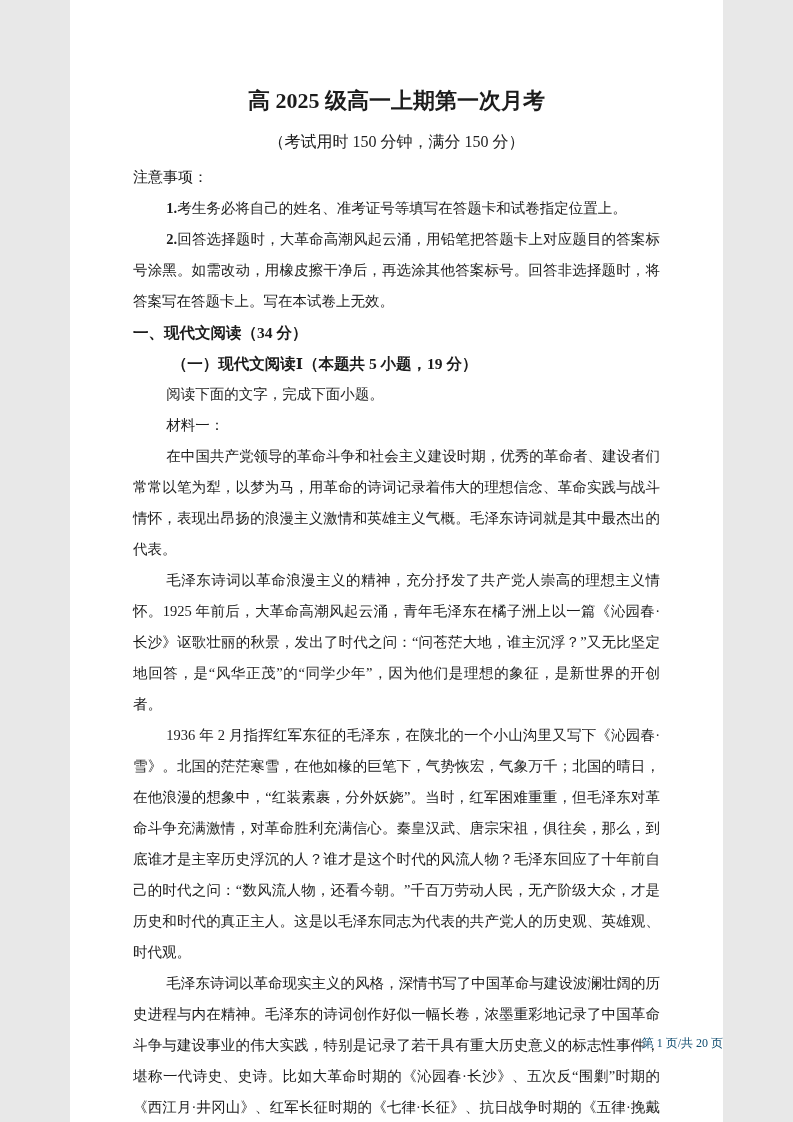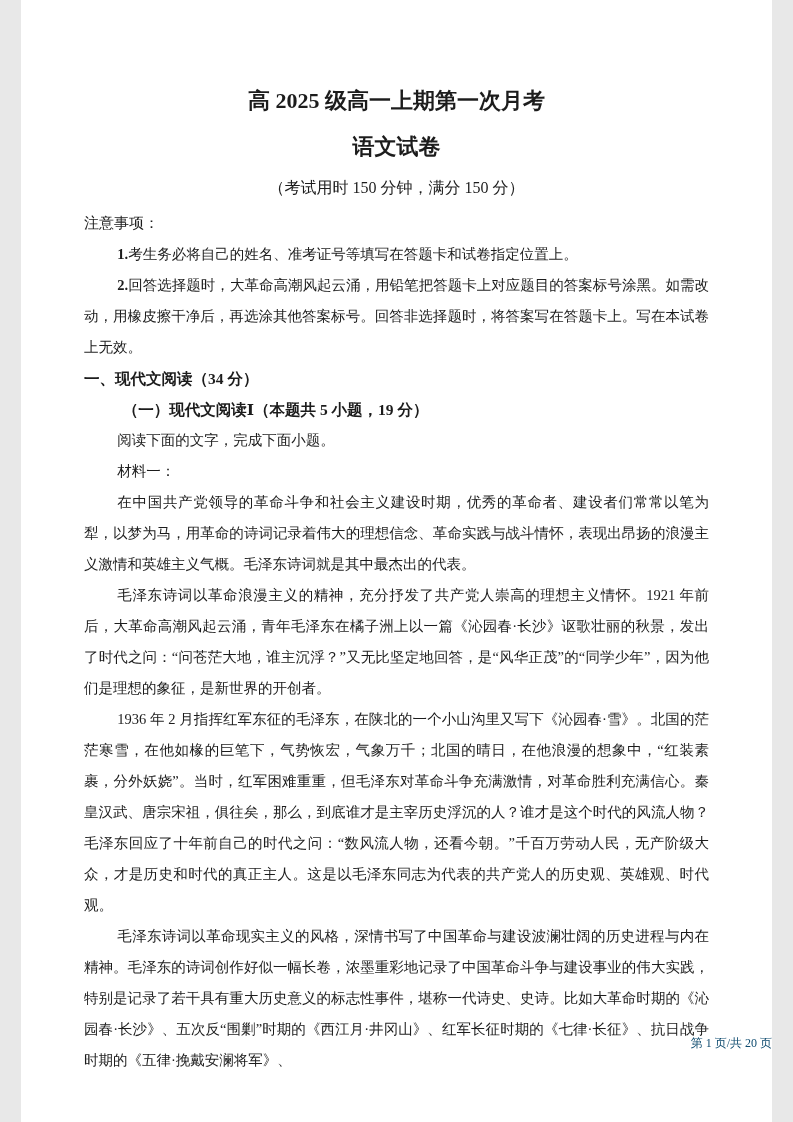--- a/index.html
+++ b/index.html
@@ -2,21 +2,21 @@
 <html lang="zh"><head>
 <meta charset="utf-8">
 <style>
   html, body {
     margin: 0;
     padding: 0;
     background: #e8e8e8;
   }
   .page {
     position: relative;
-    width: 751px;
+    width: 653px;
     height: 1122px;
     margin: 0 auto;
     background: #ffffff;
     color: #1c1c1c;
     font-family: "Liberation Serif", "DejaVu Serif", serif;
     box-sizing: border-box;
     padding: 86px 63px 0 63px;
     overflow: hidden;
   }
   .title {
@@ -72,42 +72,41 @@
     font-size: 12px;
     color: #0c4a6e;
   }
 </style>
 </head>
 <body>
 
 <div class="page">
 
   <div class="title">高 2025 级高一上期第一次月考</div>
-  <div class="subtitle">语文试卷</div>
   <div class="exam-info">（考试用时 150 分钟，满分 150 分）</div>
 
   <div class="content">
 
     <p class="notice-heading">注意事项：</p>
 
     <p class="indent notice-item"><b>1.</b><span>考生务必将自己的姓名、准考证号等填写在答题卡和试卷指定位置上。</span></p>
 
     <p class="indent notice-item"><b>2.</b><span>回答选择题时，大革命高潮风起云涌，用铅笔把答题卡上对应题目的答案标号涂黑。如需改动，用橡皮擦干净后，再选涂其他答案标号。回答非选择题时，将答案写在答题卡上。写在本试卷上无效。</span></p>
 
     <p class="section-heading">一、现代文阅读（34 分）</p>
 
     <p class="subsection-heading">（一）现代文阅读Ⅰ（本题共 5 小题，19 分）</p>
 
     <p class="indent">阅读下面的文字，完成下面小题。</p>
 
     <p class="indent">材料一：</p>
 
     <p class="indent">在中国共产党领导的革命斗争和社会主义建设时期，优秀的革命者、建设者们常常以笔为犁，以梦为马，用革命的诗词记录着伟大的理想信念、革命实践与战斗情怀，表现出昂扬的浪漫主义激情和英雄主义气概。毛泽东诗词就是其中最杰出的代表。</p>
 
-    <p class="indent">毛泽东诗词以革命浪漫主义的精神，充分抒发了共产党人崇高的理想主义情怀。1921 年前后，大革命高潮风起云涌，青年毛泽东在橘子洲上以一篇《沁园春·长沙》讴歌壮丽的秋景，发出了时代之问：“问苍茫大地，谁主沉浮？”又无比坚定地回答，是“风华正茂”的“同学少年”，因为他们是理想的象征，是新世界的开创者。</p>
+    <p class="indent">毛泽东诗词以革命浪漫主义的精神，充分抒发了共产党人崇高的理想主义情怀。1925 年前后，大革命高潮风起云涌，青年毛泽东在橘子洲上以一篇《沁园春·长沙》讴歌壮丽的秋景，发出了时代之问：“问苍茫大地，谁主沉浮？”又无比坚定地回答，是“风华正茂”的“同学少年”，因为他们是理想的象征，是新世界的开创者。</p>
 
     <p class="indent">1936 年 2 月指挥红军东征的毛泽东，在陕北的一个小山沟里又写下《沁园春·雪》。北国的茫茫寒雪，在他如椽的巨笔下，气势恢宏，气象万千；北国的晴日，在他浪漫的想象中，“红装素裹，分外妖娆”。当时，红军困难重重，但毛泽东对革命斗争充满激情，对革命胜利充满信心。秦皇汉武、唐宗宋祖，俱往矣，那么，到底谁才是主宰历史浮沉的人？谁才是这个时代的风流人物？毛泽东回应了十年前自己的时代之问：“数风流人物，还看今朝。”千百万劳动人民，无产阶级大众，才是历史和时代的真正主人。这是以毛泽东同志为代表的共产党人的历史观、英雄观、时代观。</p>
 
     <p class="indent">毛泽东诗词以革命现实主义的风格，深情书写了中国革命与建设波澜壮阔的历史进程与内在精神。毛泽东的诗词创作好似一幅长卷，浓墨重彩地记录了中国革命斗争与建设事业的伟大实践，特别是记录了若干具有重大历史意义的标志性事件，堪称一代诗史、史诗。比如大革命时期的《沁园春·长沙》、五次反“围剿”时期的《西江月·井冈山》、红军长征时期的《七律·长征》、抗日战争时期的《五律·挽戴安澜将军》、</p>
 
   </div>
 
   <div class="page-footer">第 1 页/共 20 页</div>
 
 </div>

